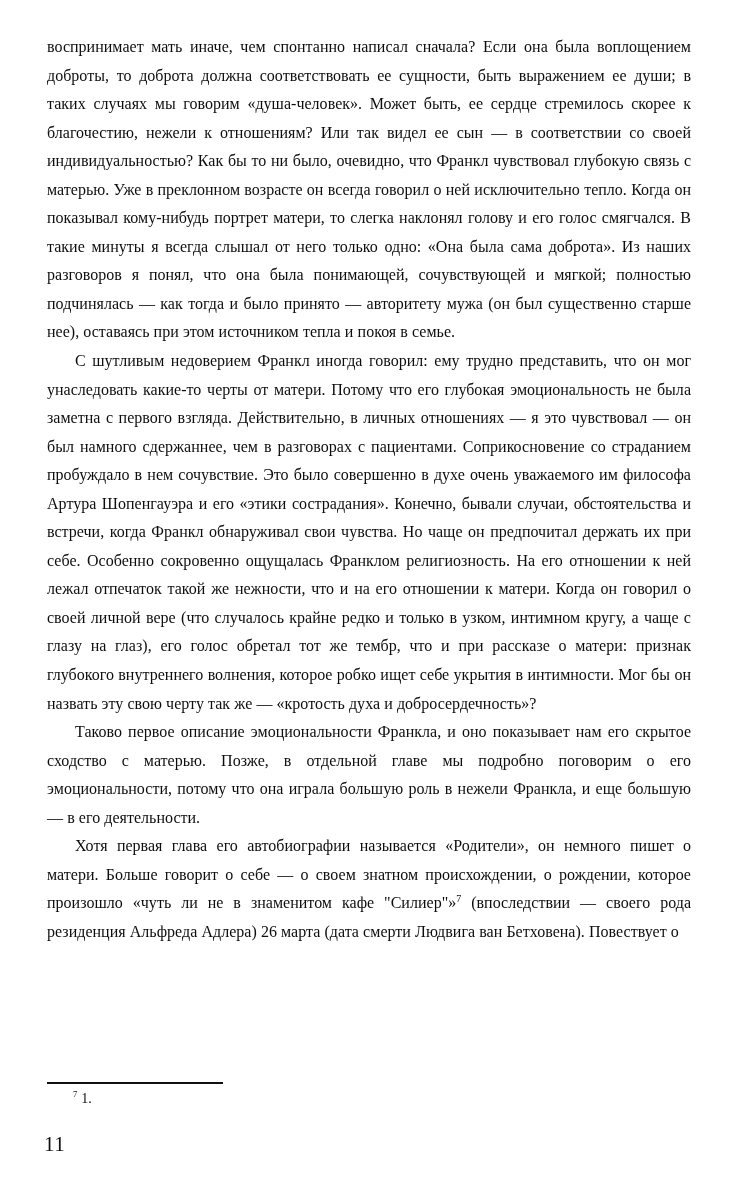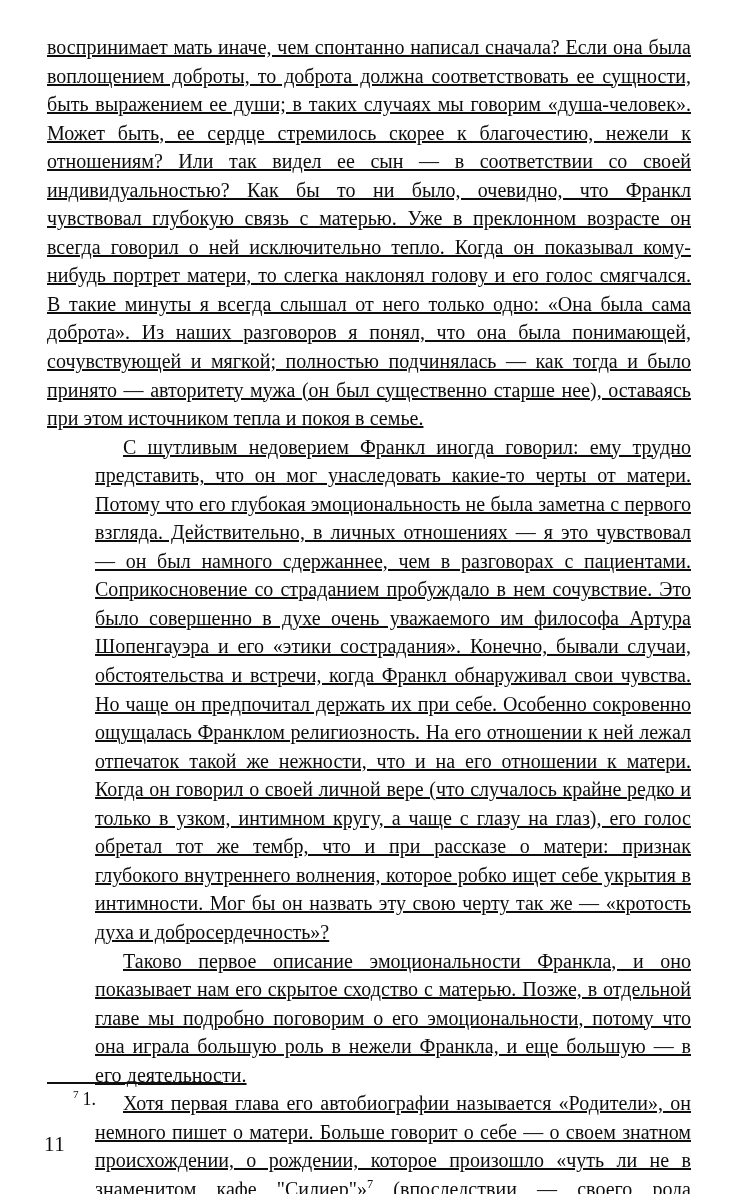--- a/index.html
+++ b/index.html
@@ -23,38 +23,36 @@
   
   .textblock {
     position: absolute;
     left: 47px;
     top: 33px;
     width: 644px;
   }
 
   .para {
     margin: 0;
-    font-size: 20px;
+    font-size: 16px;
     line-height: 28.55px;
     text-align: justify;
     text-justify: inter-word;
     letter-spacing: 0.02px;
     word-spacing: 0.1px;
     hyphens: manual;
-    text-decoration: underline;
   }
 
   
   .para.cont {
     text-indent: 0;
   }
 
   .para.indent {
     text-indent: 28px;
-    margin-left: 48px;
   }
 
   sup.fn {
     font-size: 0.62em;
     vertical-align: super;
     line-height: 0;
   }
 
   
   .footnote-area {
@@ -68,21 +66,21 @@
     width: 176px;
     height: 0;
     border: 0;
     border-top: 2px solid #101010;
     margin: 0 0 4px 0;
   }
 
   .footnote {
     margin: 0;
     padding-left: 26px;
-    font-size: 18px;
+    font-size: 14px;
     line-height: 22px;
     text-align: left;
   }
 
   .footnote sup.fn {
     font-size: 0.62em;
     vertical-align: super;
     line-height: 0;
     margin-right: 4px;
   }

